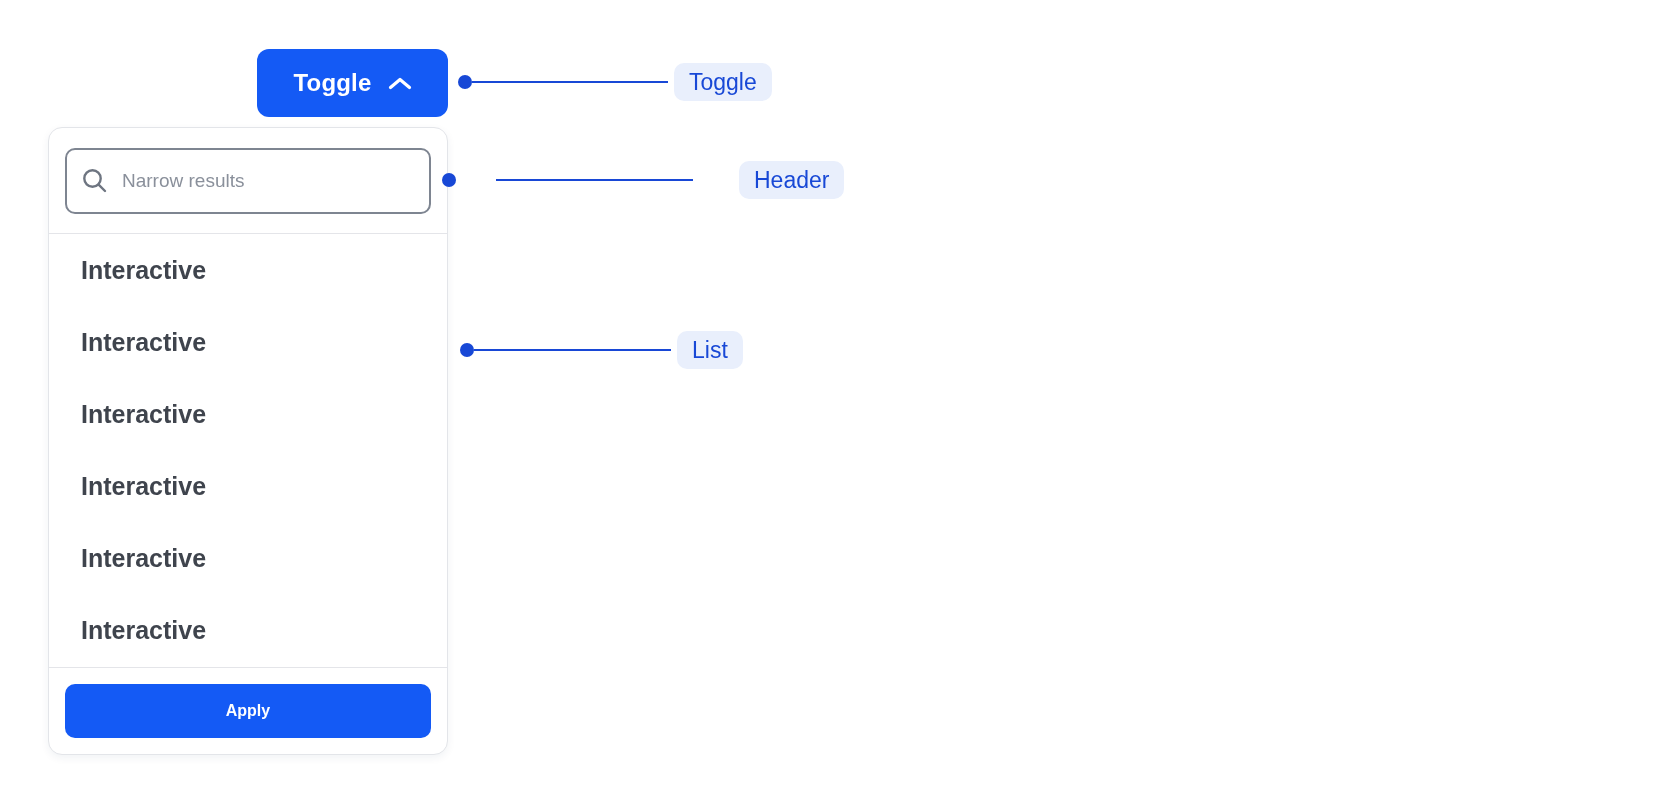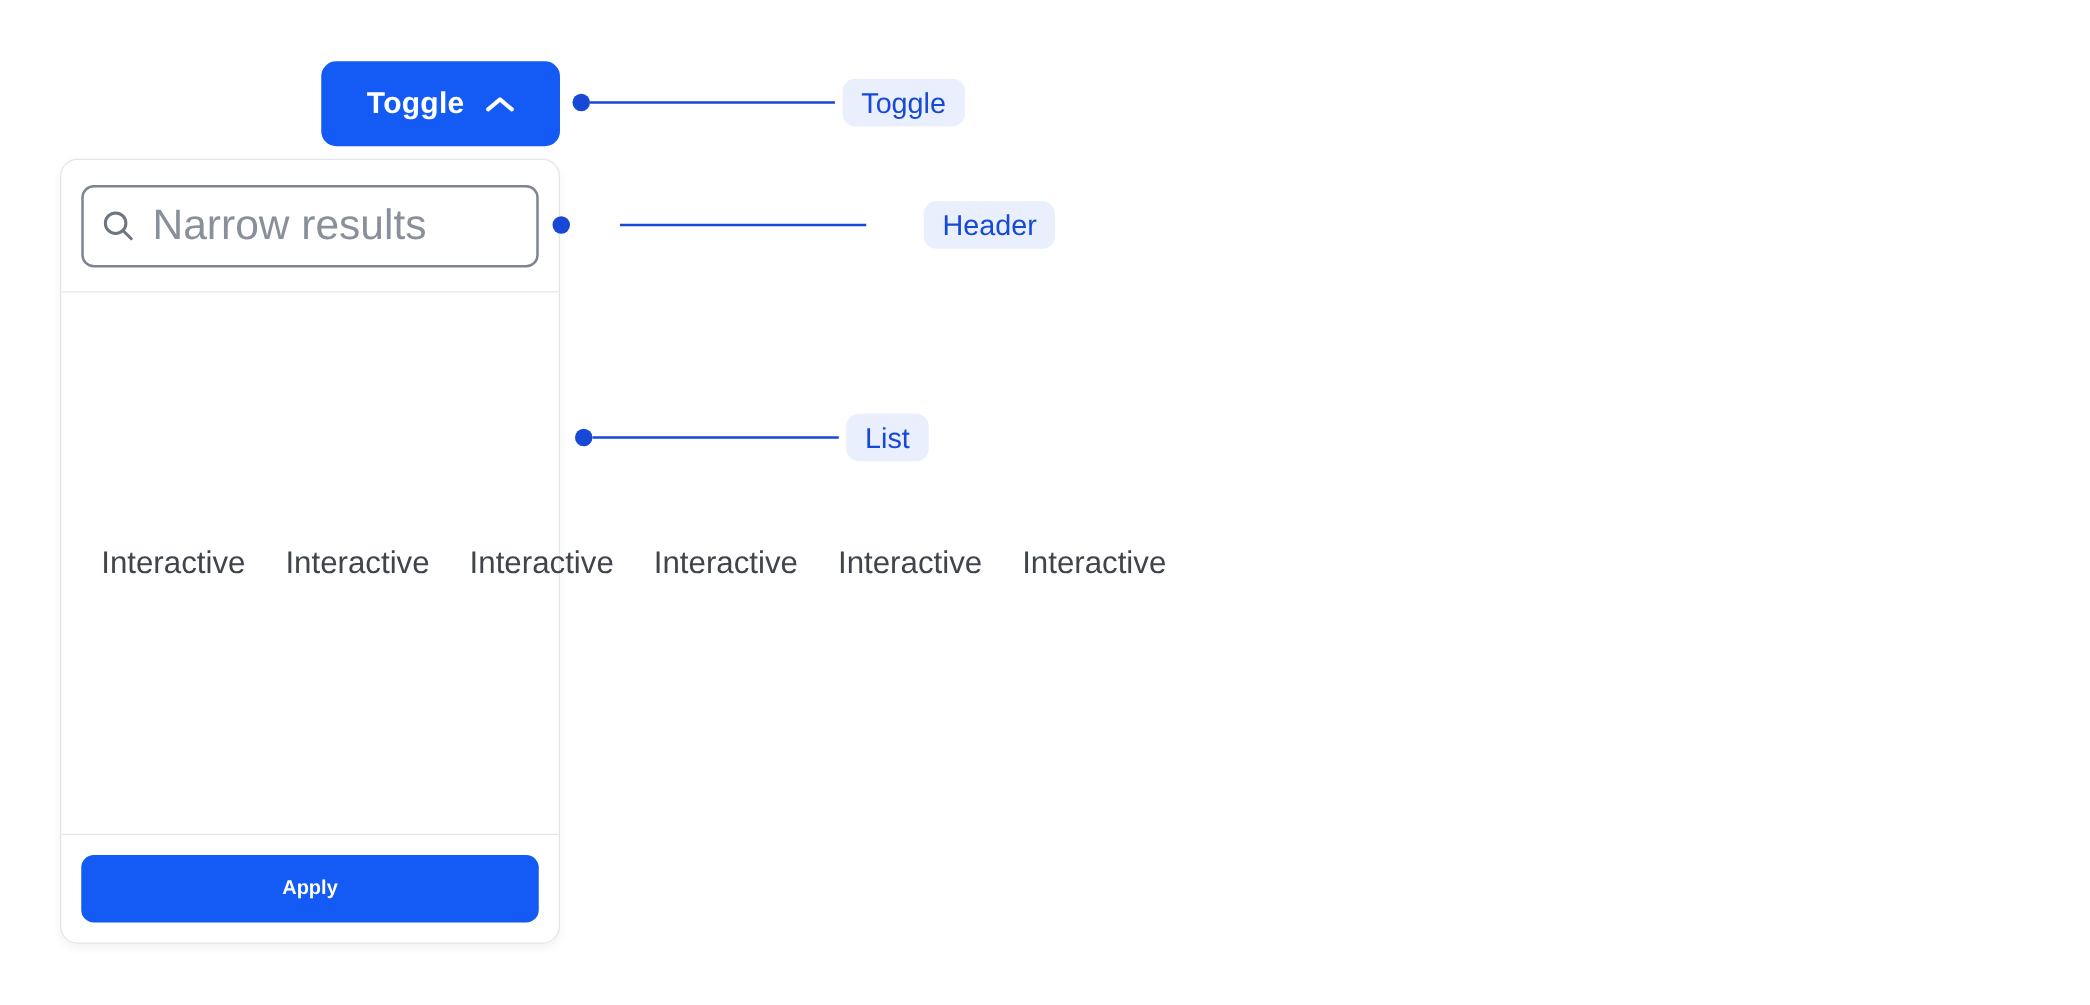--- a/index.html
+++ b/index.html
@@ -67,31 +67,32 @@
     padding: 0 14px;
     gap: 12px;
     background: #ffffff;
   }
   .search-icon { width: 27px; height: 27px; flex: 0 0 auto; display: block; }
   .search-box input {
     border: none;
     outline: none;
     flex: 1;
     font-family: "Liberation Sans", sans-serif;
-    font-size: 34px;
+    font-size: 19px;
     color: #3f444d;
     background: transparent;
     min-width: 0;
   }
   .search-box input::placeholder { color: #8a909b; opacity: 1; }
 
   .panel-list {
     flex: 1;
     display: flex;
-    flex-direction: row;
+    flex-direction: column;
+    font-weight: bold;
   }
   .list-item {
     flex: 1;
     display: flex;
     align-items: center;
     padding-left: 32px;
     font-size: 25px;
     color: #3f444d;
     cursor: pointer;
   }

